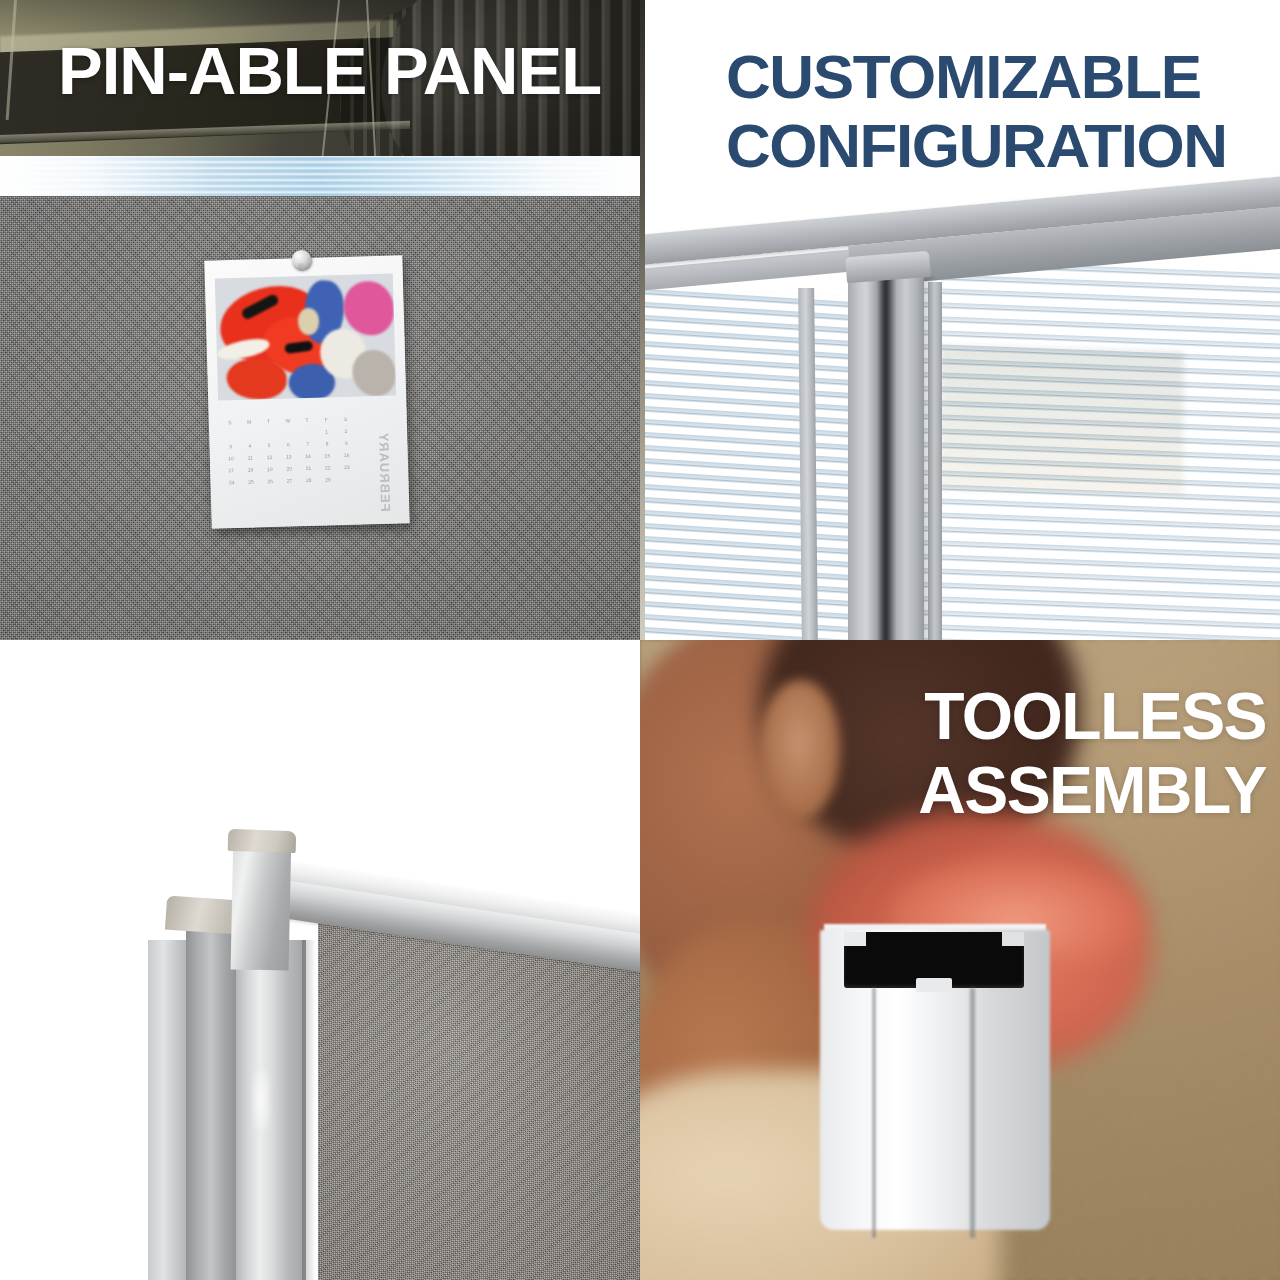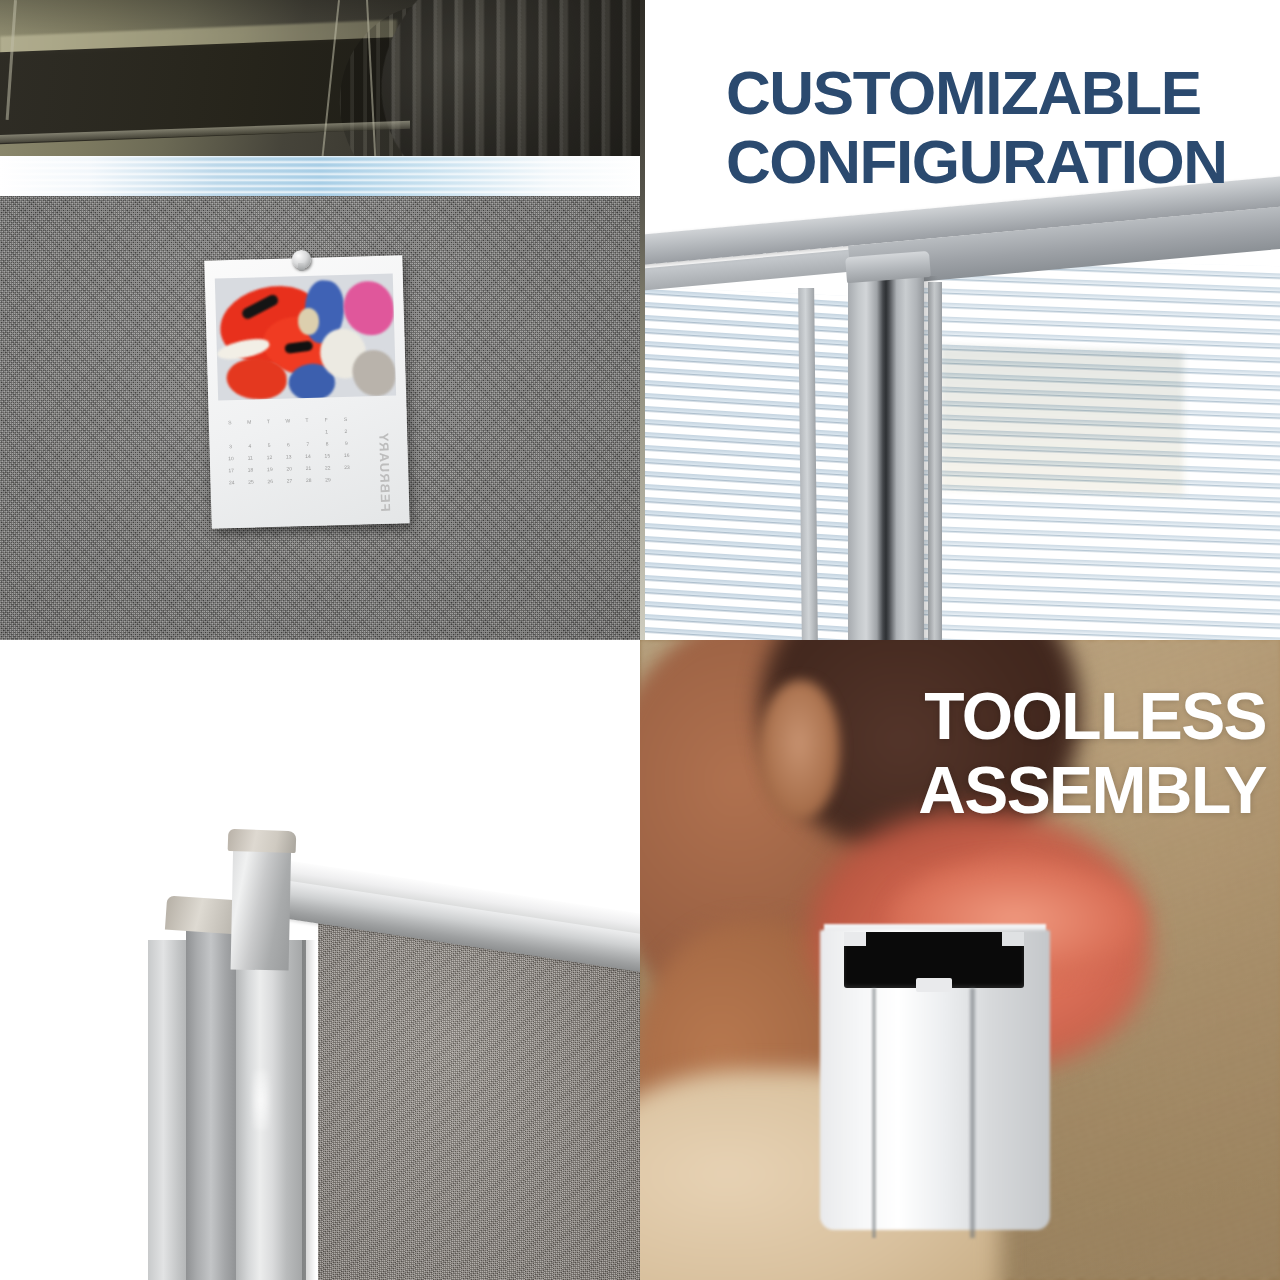--- a/index.html
+++ b/index.html
@@ -364,21 +364,20 @@
     width: 5px; height: 640px;
     background: linear-gradient(180deg, #2d2b25 0%, #55534a 30%, #8d8a78 55%, #cfcdc0 100%);
     z-index: 30;
   }
 
   .cap-custom {
     left: 86px; top: 42px;
     font-size: 62px;
     letter-spacing: -1.4px;
     line-height: 1.12;
-    margin-top: 16px;
   }
 
   
   .q-bl { background: #ffffff; }
   .bl-photo {
     position: absolute;
     left: 0; top: 0;
     width: 640px; height: 640px;
     overflow: hidden;
   }
@@ -717,20 +716,21 @@
           <span class="cal-cell">26</span>
           <span class="cal-cell">27</span>
           <span class="cal-cell">28</span>
           <span class="cal-cell">29</span>
           <span class="cal-cell"></span>
         </div>
         <div class="cal-month">FEBRUARY</div>
       </div>
     </div>
 
+    <div class="caption white cap-pinable">PIN-ABLE PANEL</div>
   </div>
 
   <div class="quad q-tr">
     <div class="tr-photo">
       <div class="sky-glow"></div>
       <div class="blinds-left"></div>
       <div class="blinds-right"></div>
       <div class="mullion-left"></div>
       <div class="mullion-right"></div>
       <div class="rail-left-seg"></div>

